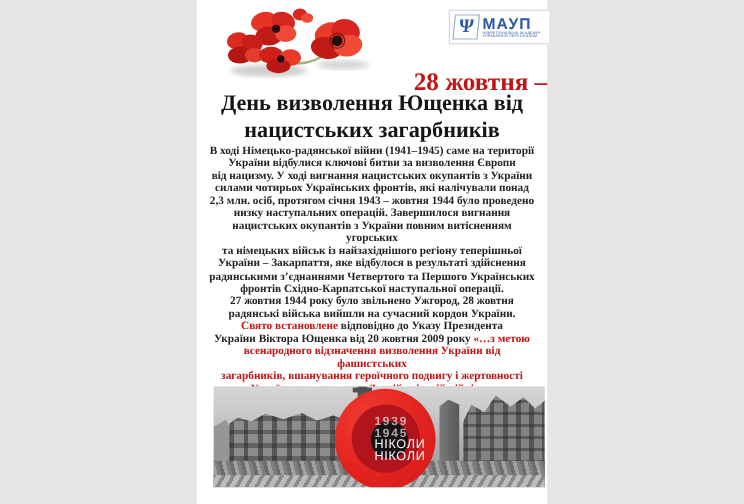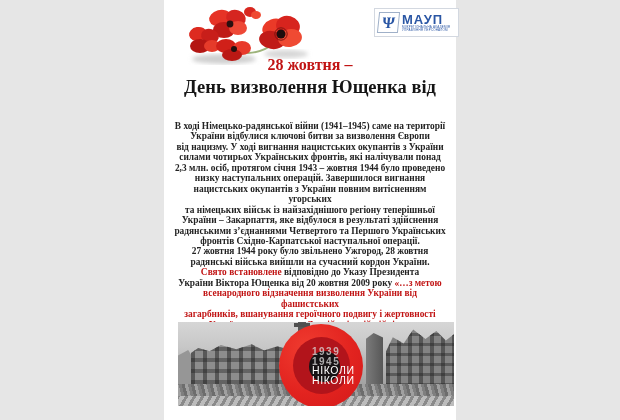--- a/index.html
+++ b/index.html
@@ -19,22 +19,22 @@
         border:1px solid #d3d8e0;display:flex;align-items:center;padding:2px 3px;gap:3px;
         font-family:"Liberation Sans",sans-serif;}
   .logo-mark{width:21px;height:21px;border:1px solid #9fb0c8;display:flex;align-items:center;
         justify-content:center;color:var(--logo-blue);font-family:"Liberation Serif",serif;
         font-size:16px;font-weight:bold;transform:skewX(-6deg);}
   .logo-text{display:flex;flex-direction:column;line-height:1;overflow:hidden;}
   .logo-acronym{color:var(--logo-blue);font-weight:bold;font-size:13px;letter-spacing:1px;}
   .logo-sub{color:var(--logo-blue);font-size:3px;letter-spacing:.2px;white-space:nowrap;line-height:3.4px;}
 
   
-  .date-heading{position:absolute;top:56px;left:0;width:100%;text-align:center;
-        color:var(--accent);font-weight:bold;font-size:16px;}
+  .date-heading{position:absolute;top:56px;left:0;width:100%;text-align:right;
+        color:var(--accent);font-weight:bold;font-size:21px;}
   .page-title{position:absolute;top:76px;left:0;width:100%;text-align:center;
         color:#151515;font-weight:bold;font-size:18.5px;line-height:22px;}
 
   
   .article{position:absolute;top:121px;left:9px;right:9px;text-align:center;
         font-weight:bold;font-size:9.4px;line-height:10.45px;color:#232323;}
   .para{white-space:pre-line;}
   .para .red{color:var(--accent);text-align:center;}
 
   
@@ -123,21 +123,21 @@
       <div class="logo-mark">Ψ</div>
       <div class="logo-text">
         <div class="logo-acronym">МАУП</div>
         <div class="logo-sub">МІЖРЕГІОНАЛЬНА АКАДЕМІЯ</div>
         <div class="logo-sub">УПРАВЛІННЯ ПЕРСОНАЛОМ</div>
       </div>
     </div>
 
     <div class="date-heading">28 жовтня –</div>
 
-    <h1 class="page-title"><span>День визволення Ющенка від</span><br></h1>
+    <h1 class="page-title"><span>День визволення Ющенка від</span><br><span>нацистських загарбників</span></h1>
 
     <div class="article">
       <div class="para">В ході Німецько-радянської війни (1941–1945) саме на території
 України відбулися ключові битви за визволення Європи
 від нацизму. У ході вигнання нацистських окупантів з України
 силами чотирьох Українських фронтів, які налічували понад
 2,3 млн. осіб, протягом січня 1943 – жовтня 1944 було проведено
 низку наступальних операцій. Завершилося вигнання
 нацистських окупантів з України повним витісненням угорських
 та німецьких військ із найзахіднішого регіону теперішньої

